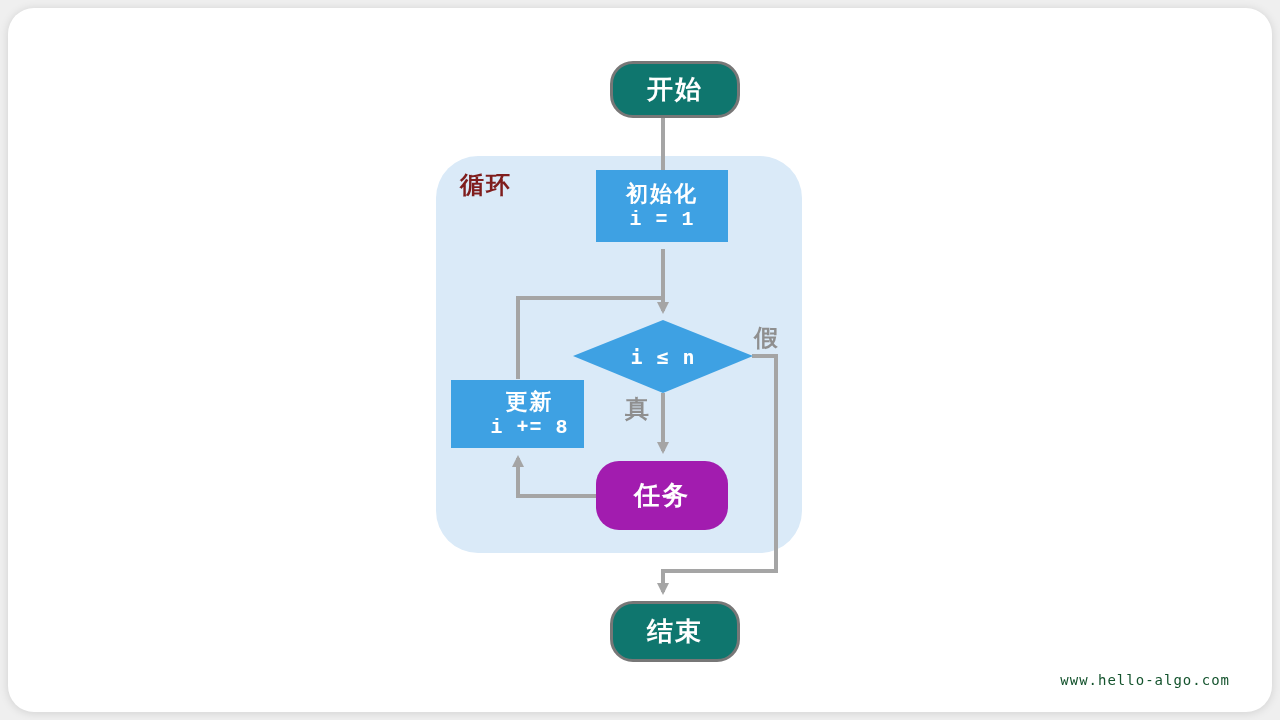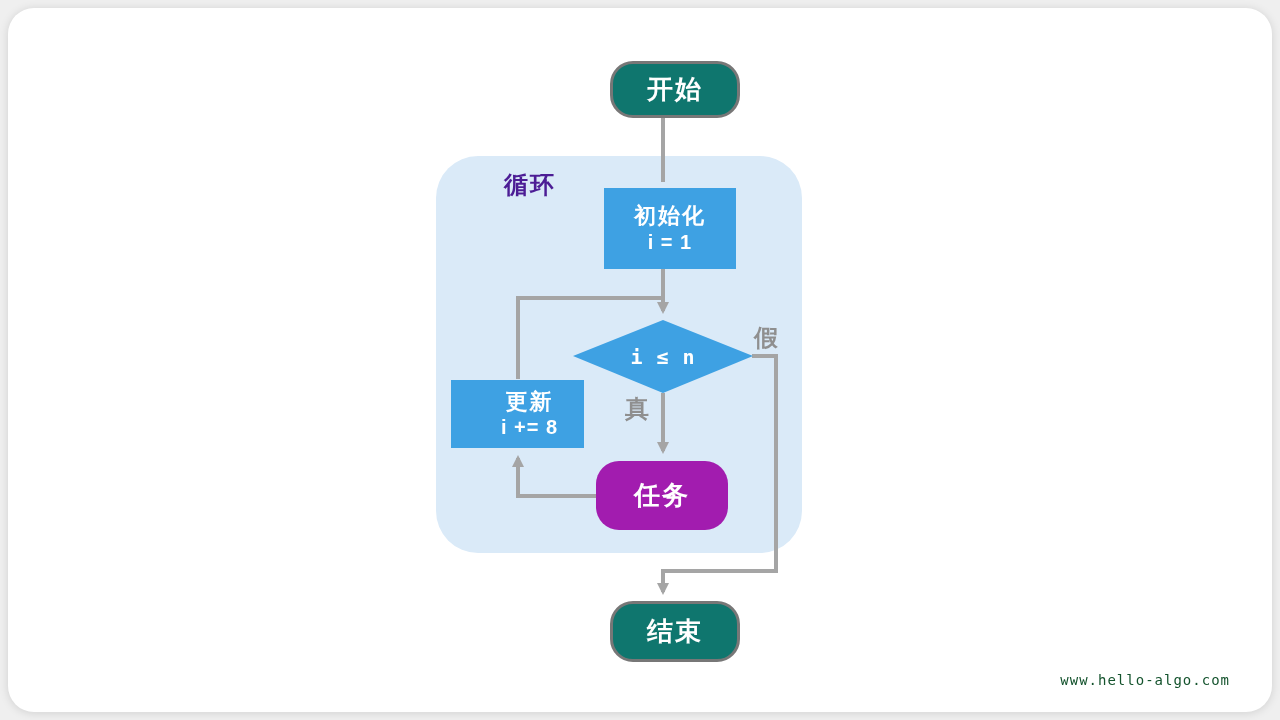--- a/index.html
+++ b/index.html
@@ -38,23 +38,22 @@
     height: 397px;
     background: #daeaf8;
     border-radius: 42px;
   }
   .loop-label {
     position: absolute;
     left: 24px;
     top: 13px;
     font-size: 24px;
     font-weight: bold;
-    color: #4c1d95;
+    color: #7f1d1d;
     letter-spacing: 2px;
-    margin-left: 44px;
   }
   svg.connectors {
     position: absolute;
     left: 0;
     top: 0;
   }
   .node {
     position: absolute;
     box-sizing: border-box;
     display: flex;
@@ -71,21 +70,21 @@
     border: 3px solid #777777;
     border-radius: 23px;
     font-size: 26px;
     margin-left: 12px;
   }
   .process {
     background: #3ea1e3;
     font-size: 22px;
   }
   .code-line {
-    font-family: Liberation Sans, sans-serif;
+    font-family: Liberation Mono, monospace;
     font-size: 20px;
     letter-spacing: 1px;
     text-align: center;
   }
   .task-node {
     background: #a21caf;
     font-size: 26px;
     border-radius: 23px;
   }
   .diamond-text {
@@ -148,21 +147,21 @@
           <path d="M589,488 L510,488 L510,450" marker-end="url(#arrow)"></path>
           <path d="M744,348 L768,348 L768,563 L655,563 L655,584" marker-end="url(#arrow)"></path>
         </g>
         <polygon points="655,312 745,348 655,385 565,348" fill="#3ea1e3"></polygon>
       </svg>
 
       <div class="node terminal" style="left:590px; top:53px; width:130px; height:57px;">
         <span>开始</span>
       </div>
 
-      <div class="node process" style="left:588px; top:180px; width:132px; height:81px;margin-left:8px;">
+      <div class="node process" style="left:588px; top:162px; width:132px; height:72px;">
         <span>初始化</span>
         <span class="code-line">i = 1</span>
       </div>
 
       <div class="diamond-text">i ≤ n</div>
 
       <div class="node process" style="left:443px; top:372px; width:133px; height:68px;padding-left:24px;">
         <span>更新</span>
         <span class="code-line">i += 8</span>
       </div>

